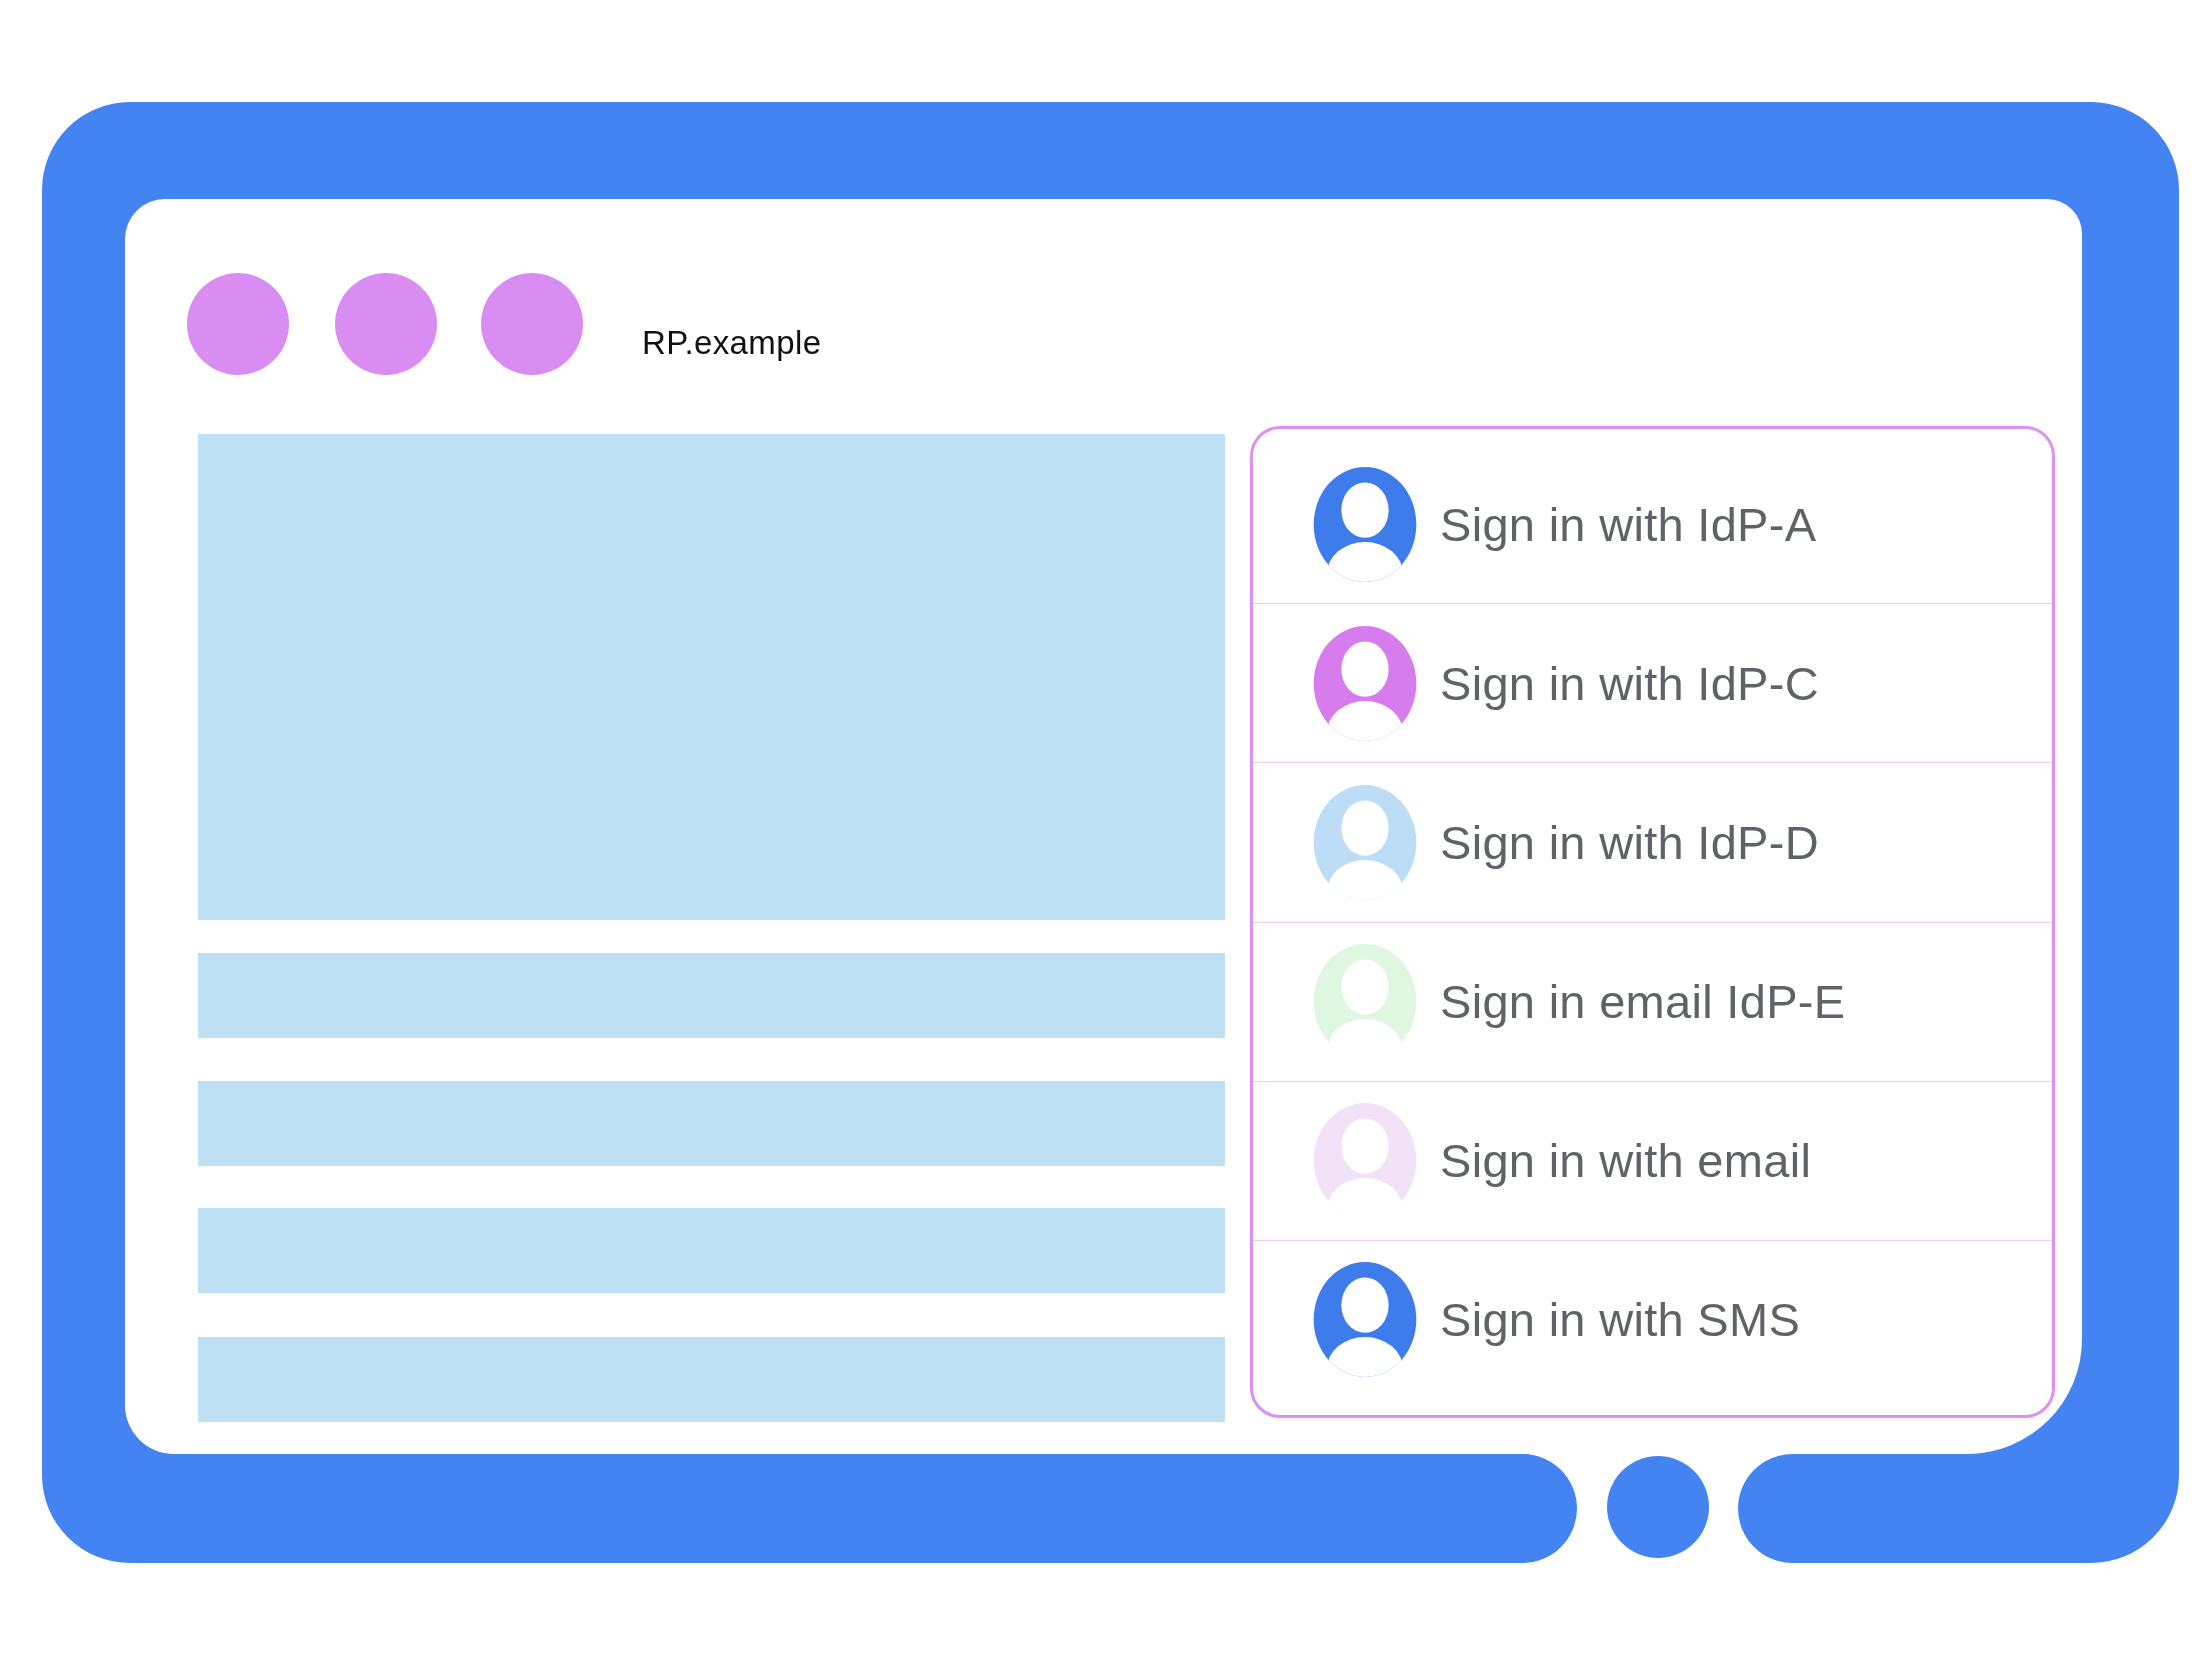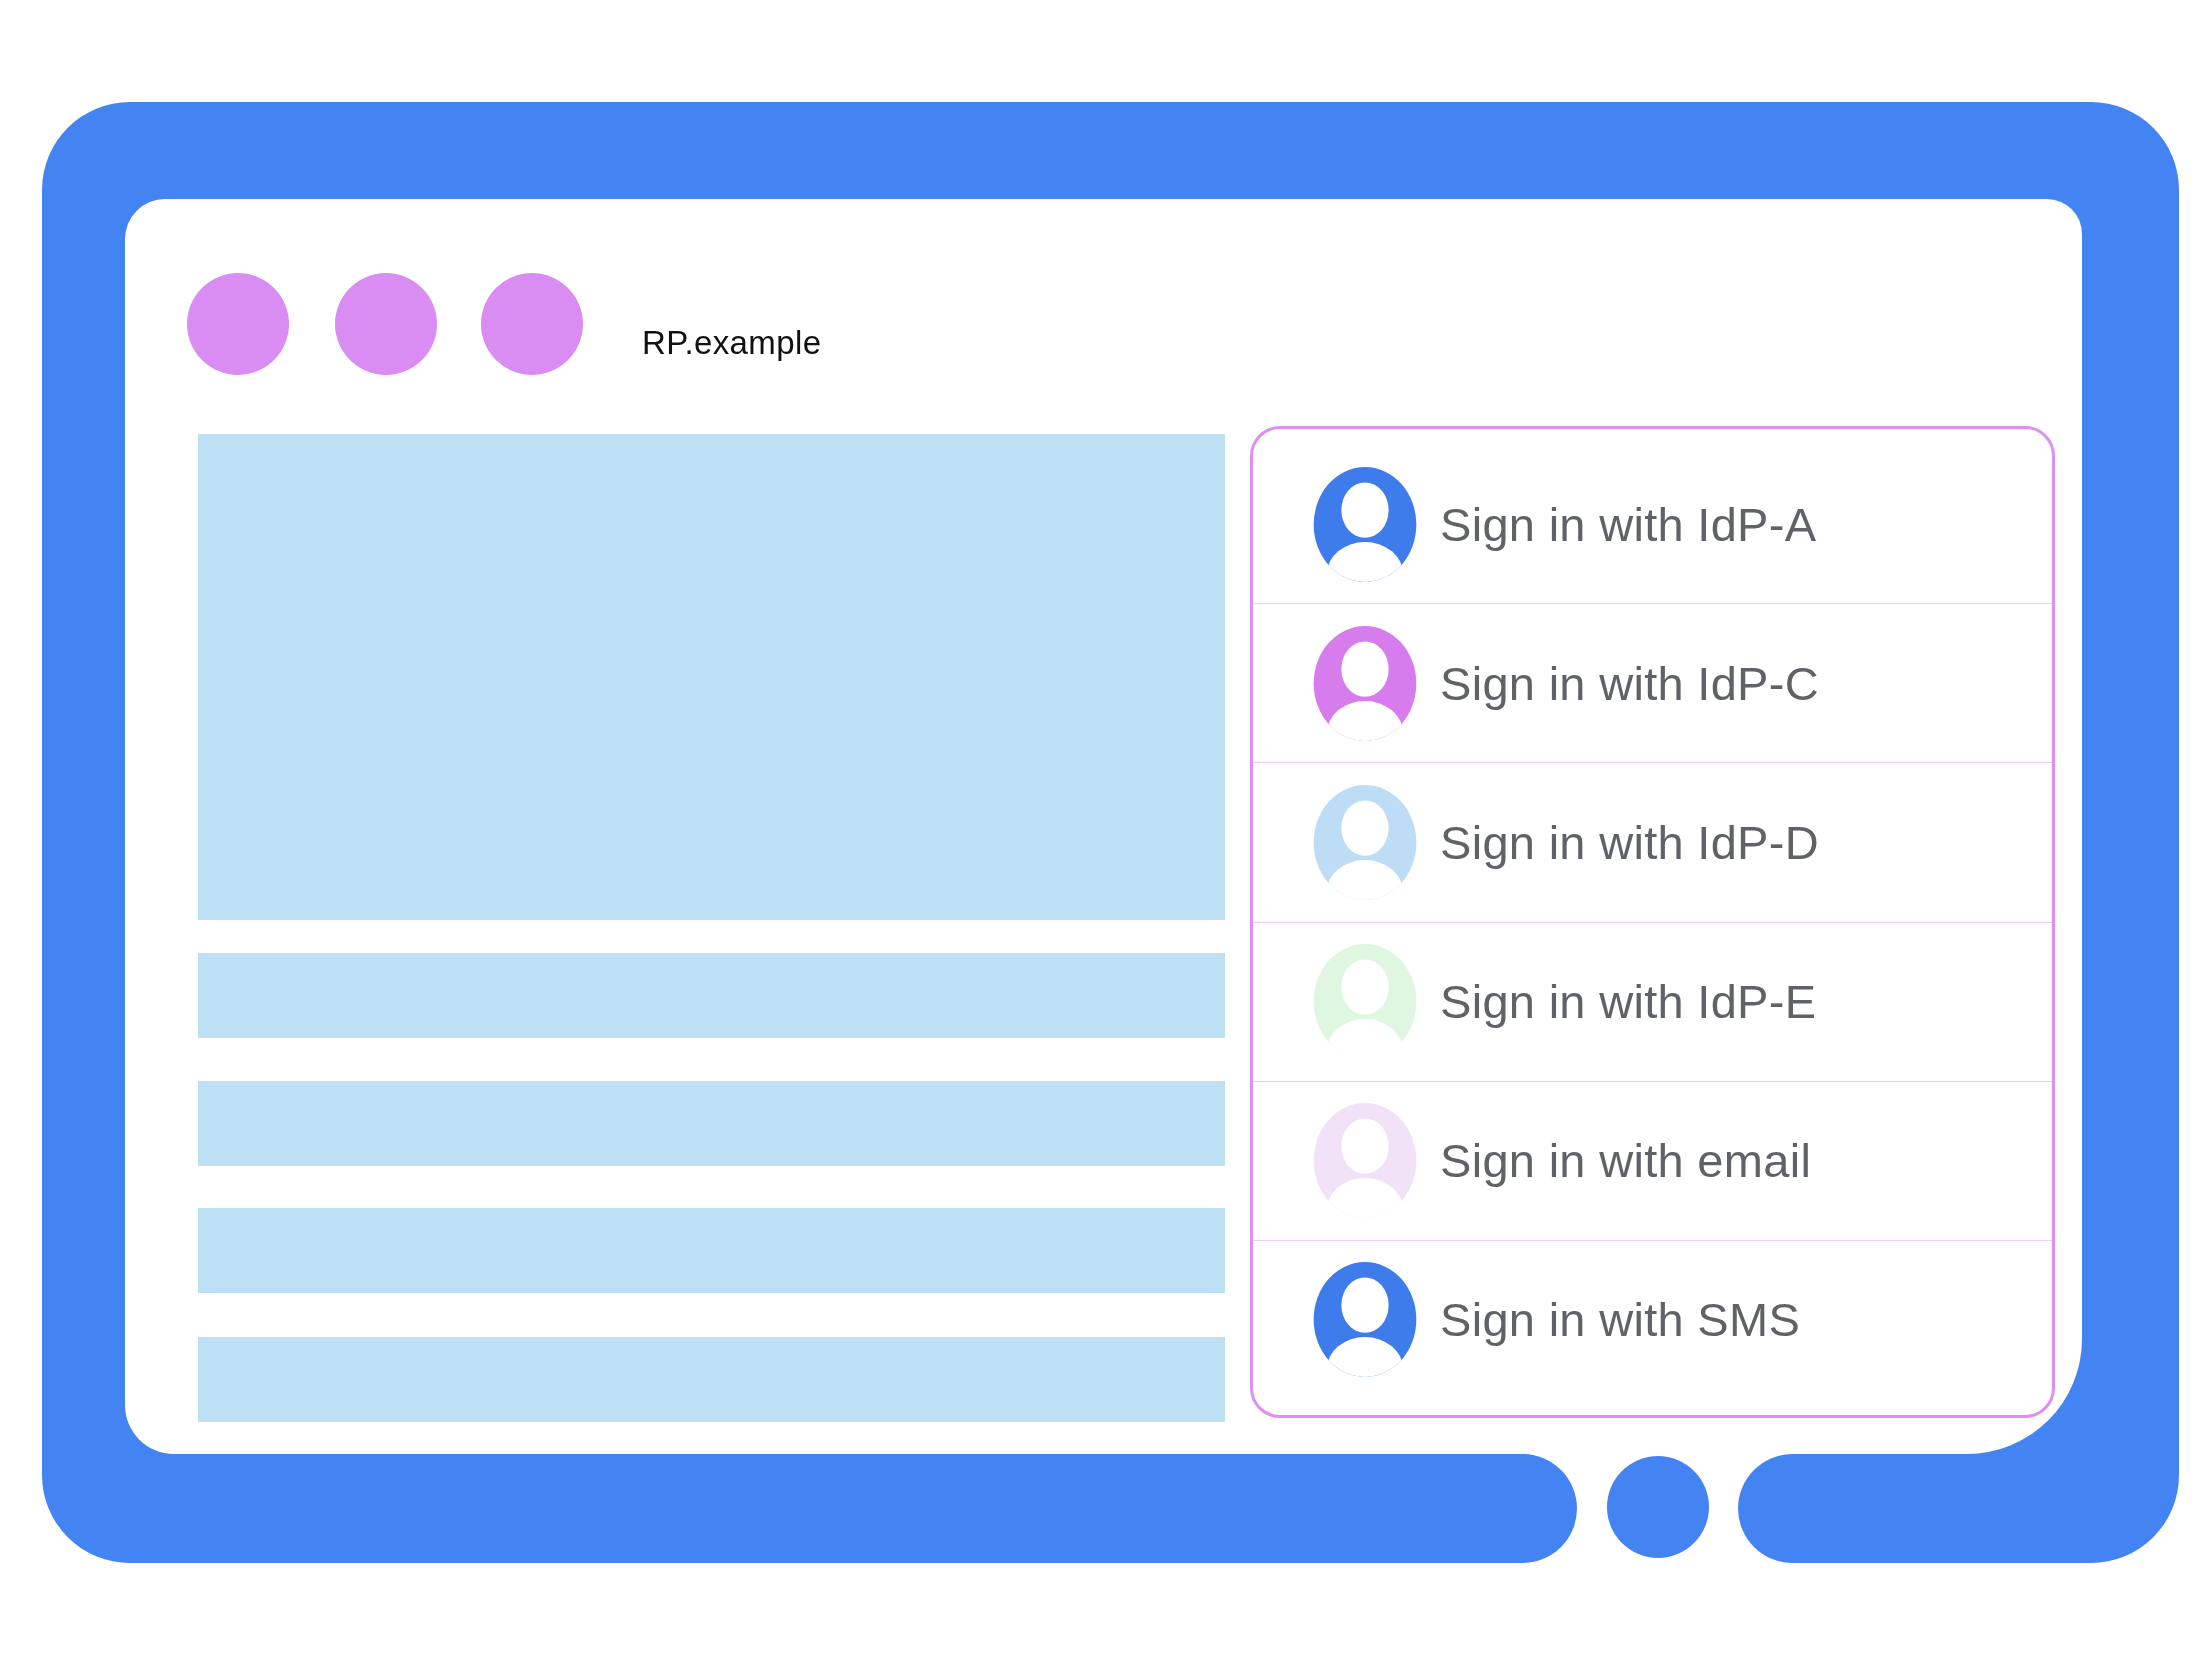--- a/index.html
+++ b/index.html
@@ -202,21 +202,21 @@
             <clipPath id="avclip-4">
               <ellipse cx="50" cy="56" rx="50" ry="56"></ellipse>
             </clipPath>
           </defs>
           <ellipse cx="50" cy="56" rx="50" ry="56" fill="#DFF6E0"></ellipse>
           <g clip-path="url(#avclip-4)" fill="#ffffff">
             <ellipse cx="50" cy="42" rx="23" ry="27"></ellipse>
             <ellipse cx="50" cy="104" rx="37" ry="31"></ellipse>
           </g>
         </svg>
-        <span class="row-label">Sign in with IdP-E</span>
+        <span class="row-label">Sign in email IdP-E</span>
       </div>
       <div class="signin-row">
         <svg viewBox="0 0 100 112" class="avatar">
           <defs>
             <clipPath id="avclip-5">
               <ellipse cx="50" cy="56" rx="50" ry="56"></ellipse>
             </clipPath>
           </defs>
           <ellipse cx="50" cy="56" rx="50" ry="56" fill="#F1E2F7"></ellipse>
           <g clip-path="url(#avclip-5)" fill="#ffffff">

